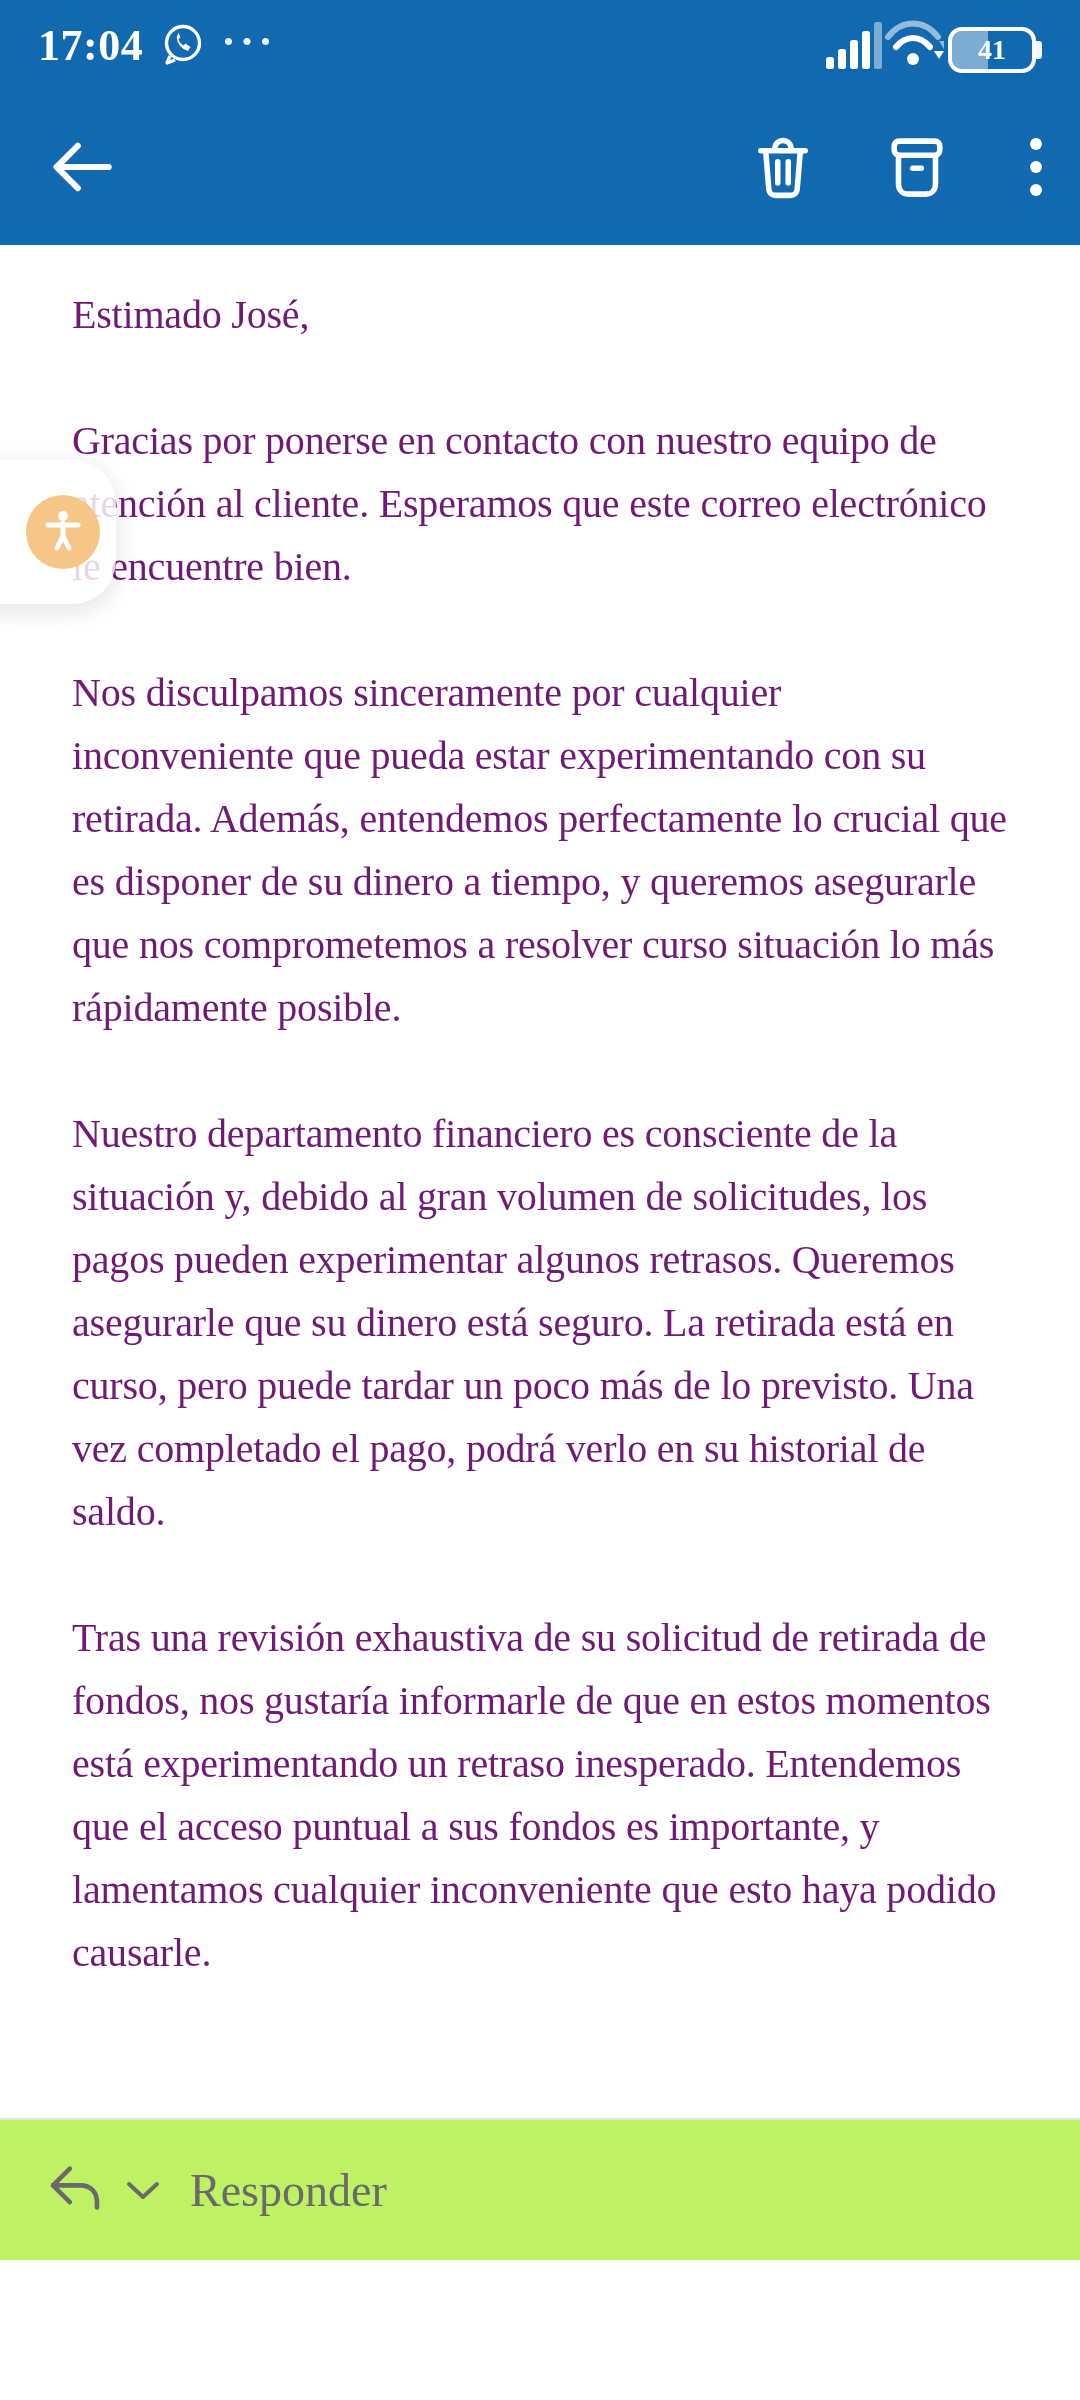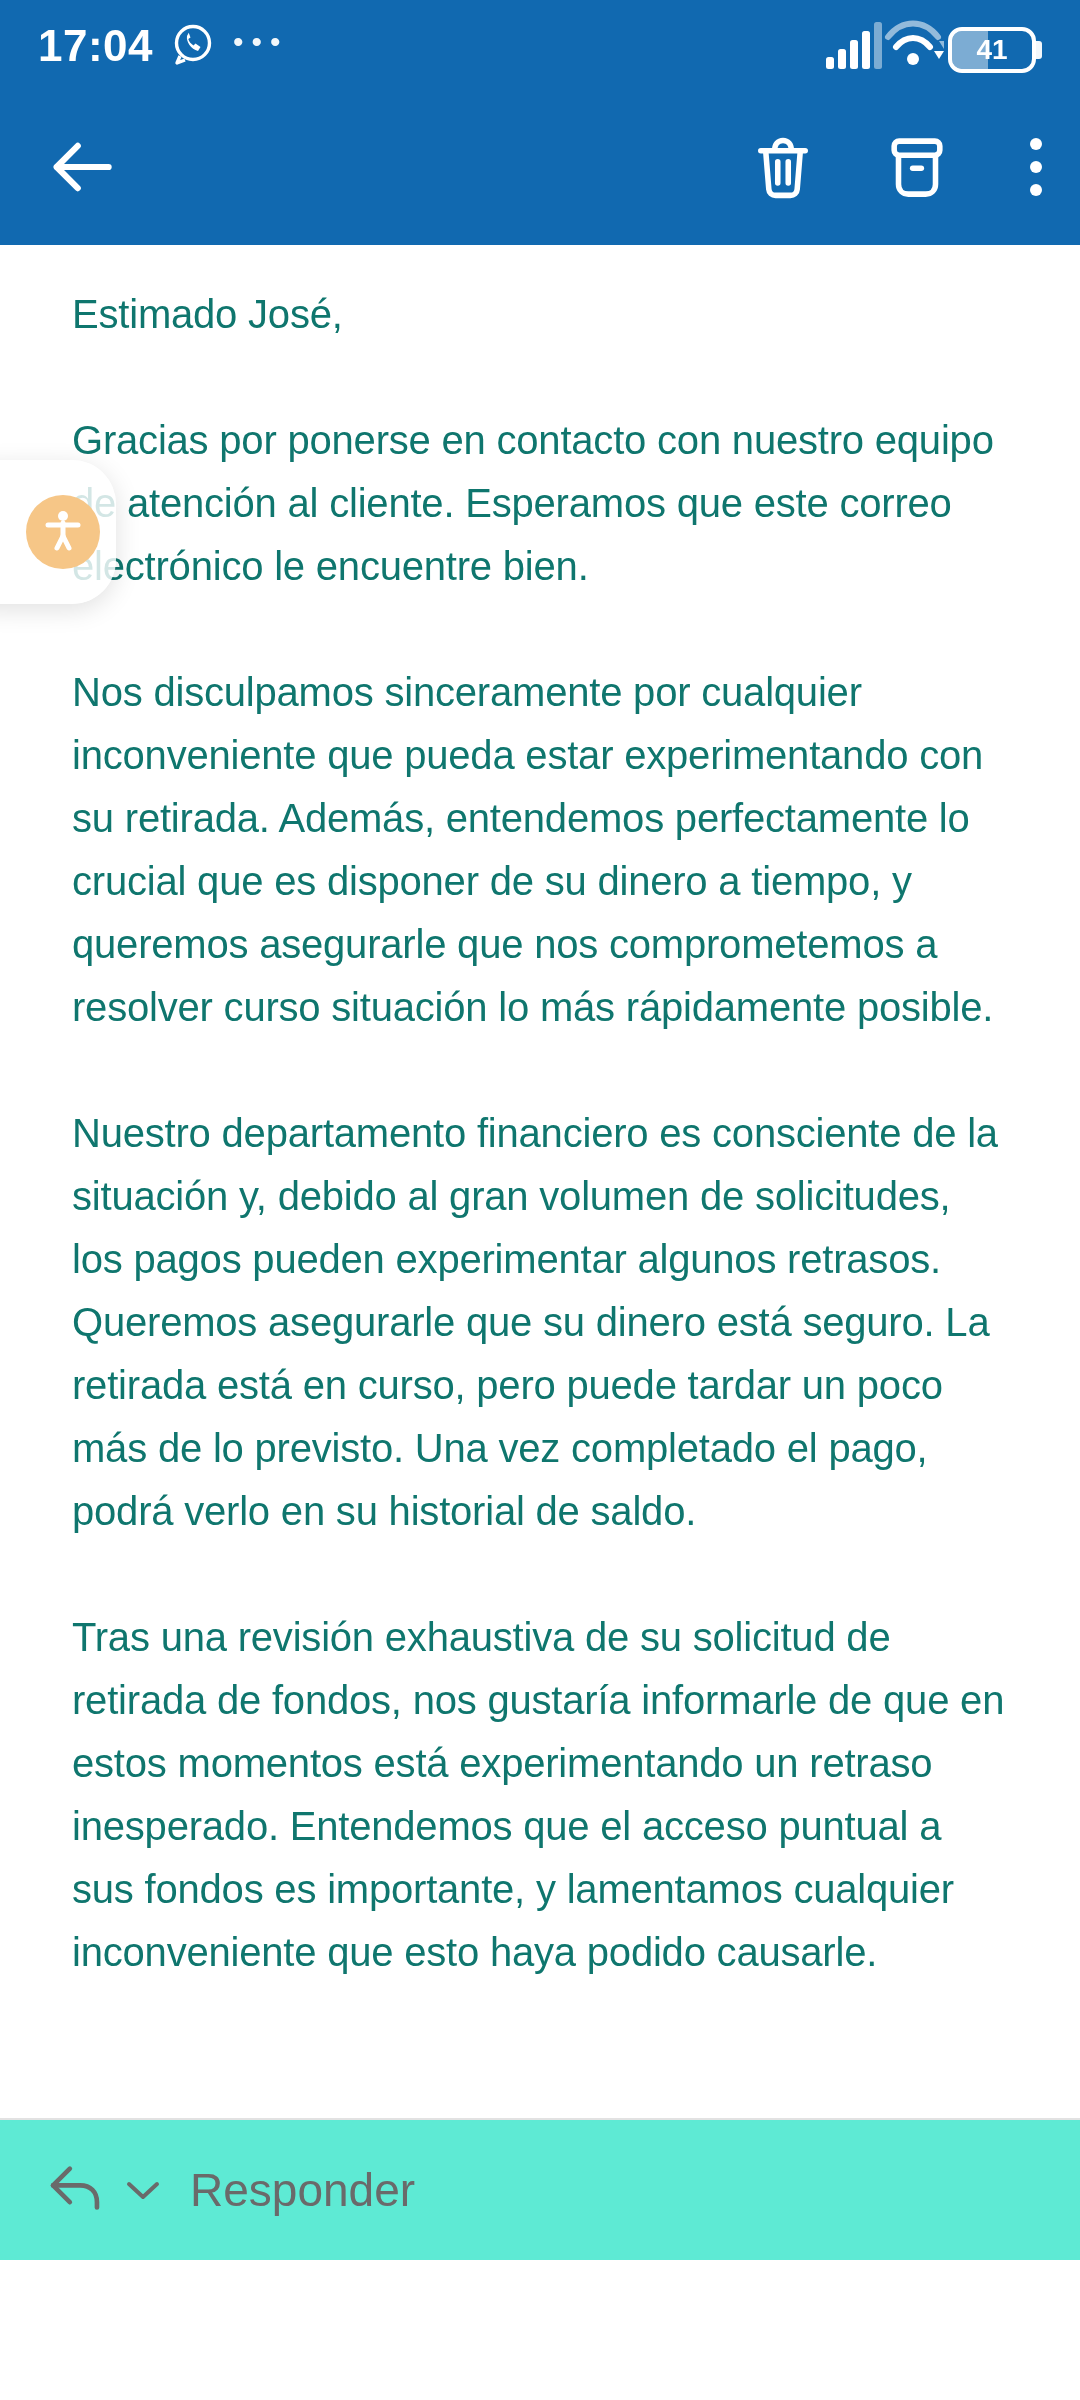--- a/index.html
+++ b/index.html
@@ -1,18 +1,18 @@
 <!DOCTYPE html>
 <html><head>
 <meta charset="utf-8">
 <style>
   html,body{margin:0;padding:0;background:#ffffff;}
   .screen{
     position:relative;width:1080px;height:2277px;overflow:hidden;
-    background:#ffffff;font-family:Liberation Sans, sans-serif;
+    background:#ffffff;font-family:Liberation Serif, serif;
   }
   
   .statusbar{
     position:absolute;top:0;left:0;width:1080px;height:92px;
     background:#1169B0;display:flex;align-items:center;justify-content:space-between;
     padding:0 38px;box-sizing:border-box;color:#fff;
   }
   .sb-left{display:flex;align-items:center;gap:18px;}
   .sb-time{font-size:44px;font-weight:700;letter-spacing:0.5px;line-height:1;}
   .sb-dots{font-size:30px;letter-spacing:8px;line-height:1;margin-top:-8px;opacity:.95;}
@@ -31,38 +31,38 @@
   }
   .iconbtn{background:none;border:none;padding:0;width:90px;height:110px;
     display:flex;align-items:center;justify-content:center;cursor:pointer;}
   .appbar-actions{display:flex;align-items:center;gap:44px;}
   
   .content{
     position:absolute;top:245px;left:0;width:1080px;height:1873px;overflow:hidden;
     padding:38px 72px 0;box-sizing:border-box;background:#fff;
   }
   .content p{
-    margin:0 0 63px;font-size:40px;line-height:63px;color:#0f766e;
+    margin:0 0 63px;font-size:40px;line-height:63px;color:#701a75;
     letter-spacing:-0.2px;
   }
   
   .float-bubble{
     position:absolute;left:-48px;top:460px;width:164px;height:144px;
     background:rgba(255,255,255,0.82);border-radius:44px;
     box-shadow:0 6px 26px rgba(0,0,0,0.12);
   }
   .bubble-circle{
     position:absolute;right:16px;top:50%;transform:translateY(-50%);
     width:74px;height:74px;border-radius:50%;background:#F6C687;
     display:flex;align-items:center;justify-content:center;
   }
   
   .divider{position:absolute;top:2118px;left:0;width:1080px;height:2px;background:#e2e2e2;}
   .replybar{
-    position:absolute;top:2120px;left:0;width:1080px;height:140px;background:#5eead4;
+    position:absolute;top:2120px;left:0;width:1080px;height:140px;background:#bef264;
     display:flex;align-items:center;padding-left:44px;box-sizing:border-box;cursor:pointer;
   }
   .reply-label{font-size:46px;color:#6a6a6a;margin-left:28px;}
   .replybar .chev{margin-left:18px;margin-top:6px;}
   
   .navbar{position:absolute;top:2260px;left:0;width:1080px;height:140px;background:#fff;}
   .navbtn{position:absolute;top:0;width:120px;height:140px;display:flex;align-items:center;justify-content:center;cursor:pointer;}
   .nav-recents{left:240px;}
   .nav-home{left:480px;}
   .nav-back{left:712px;}

